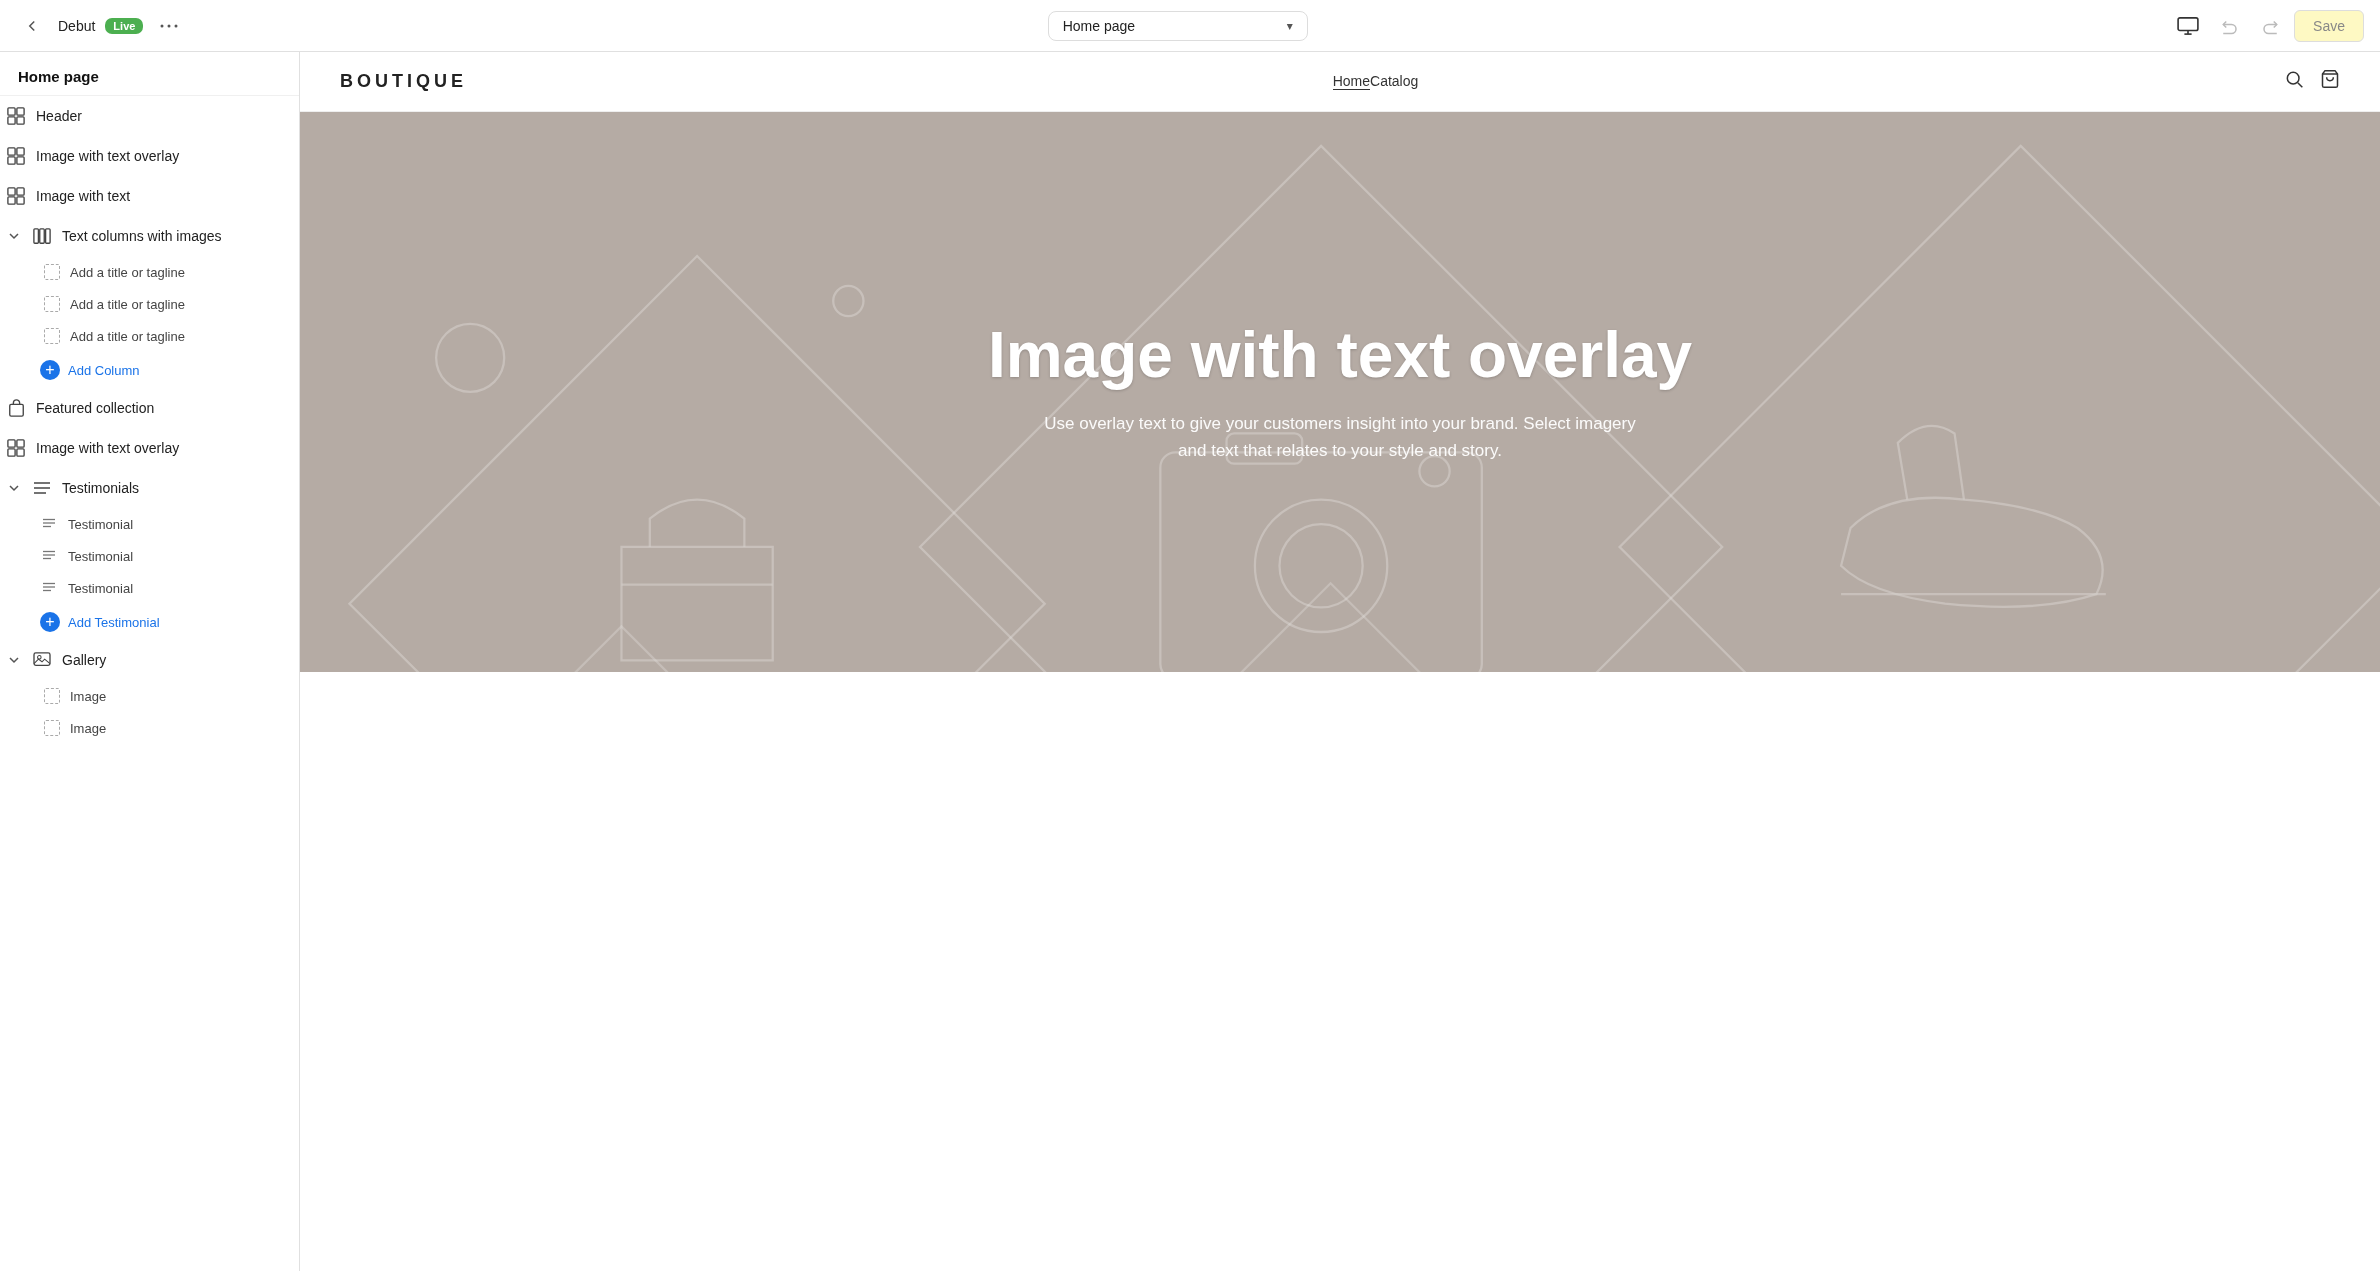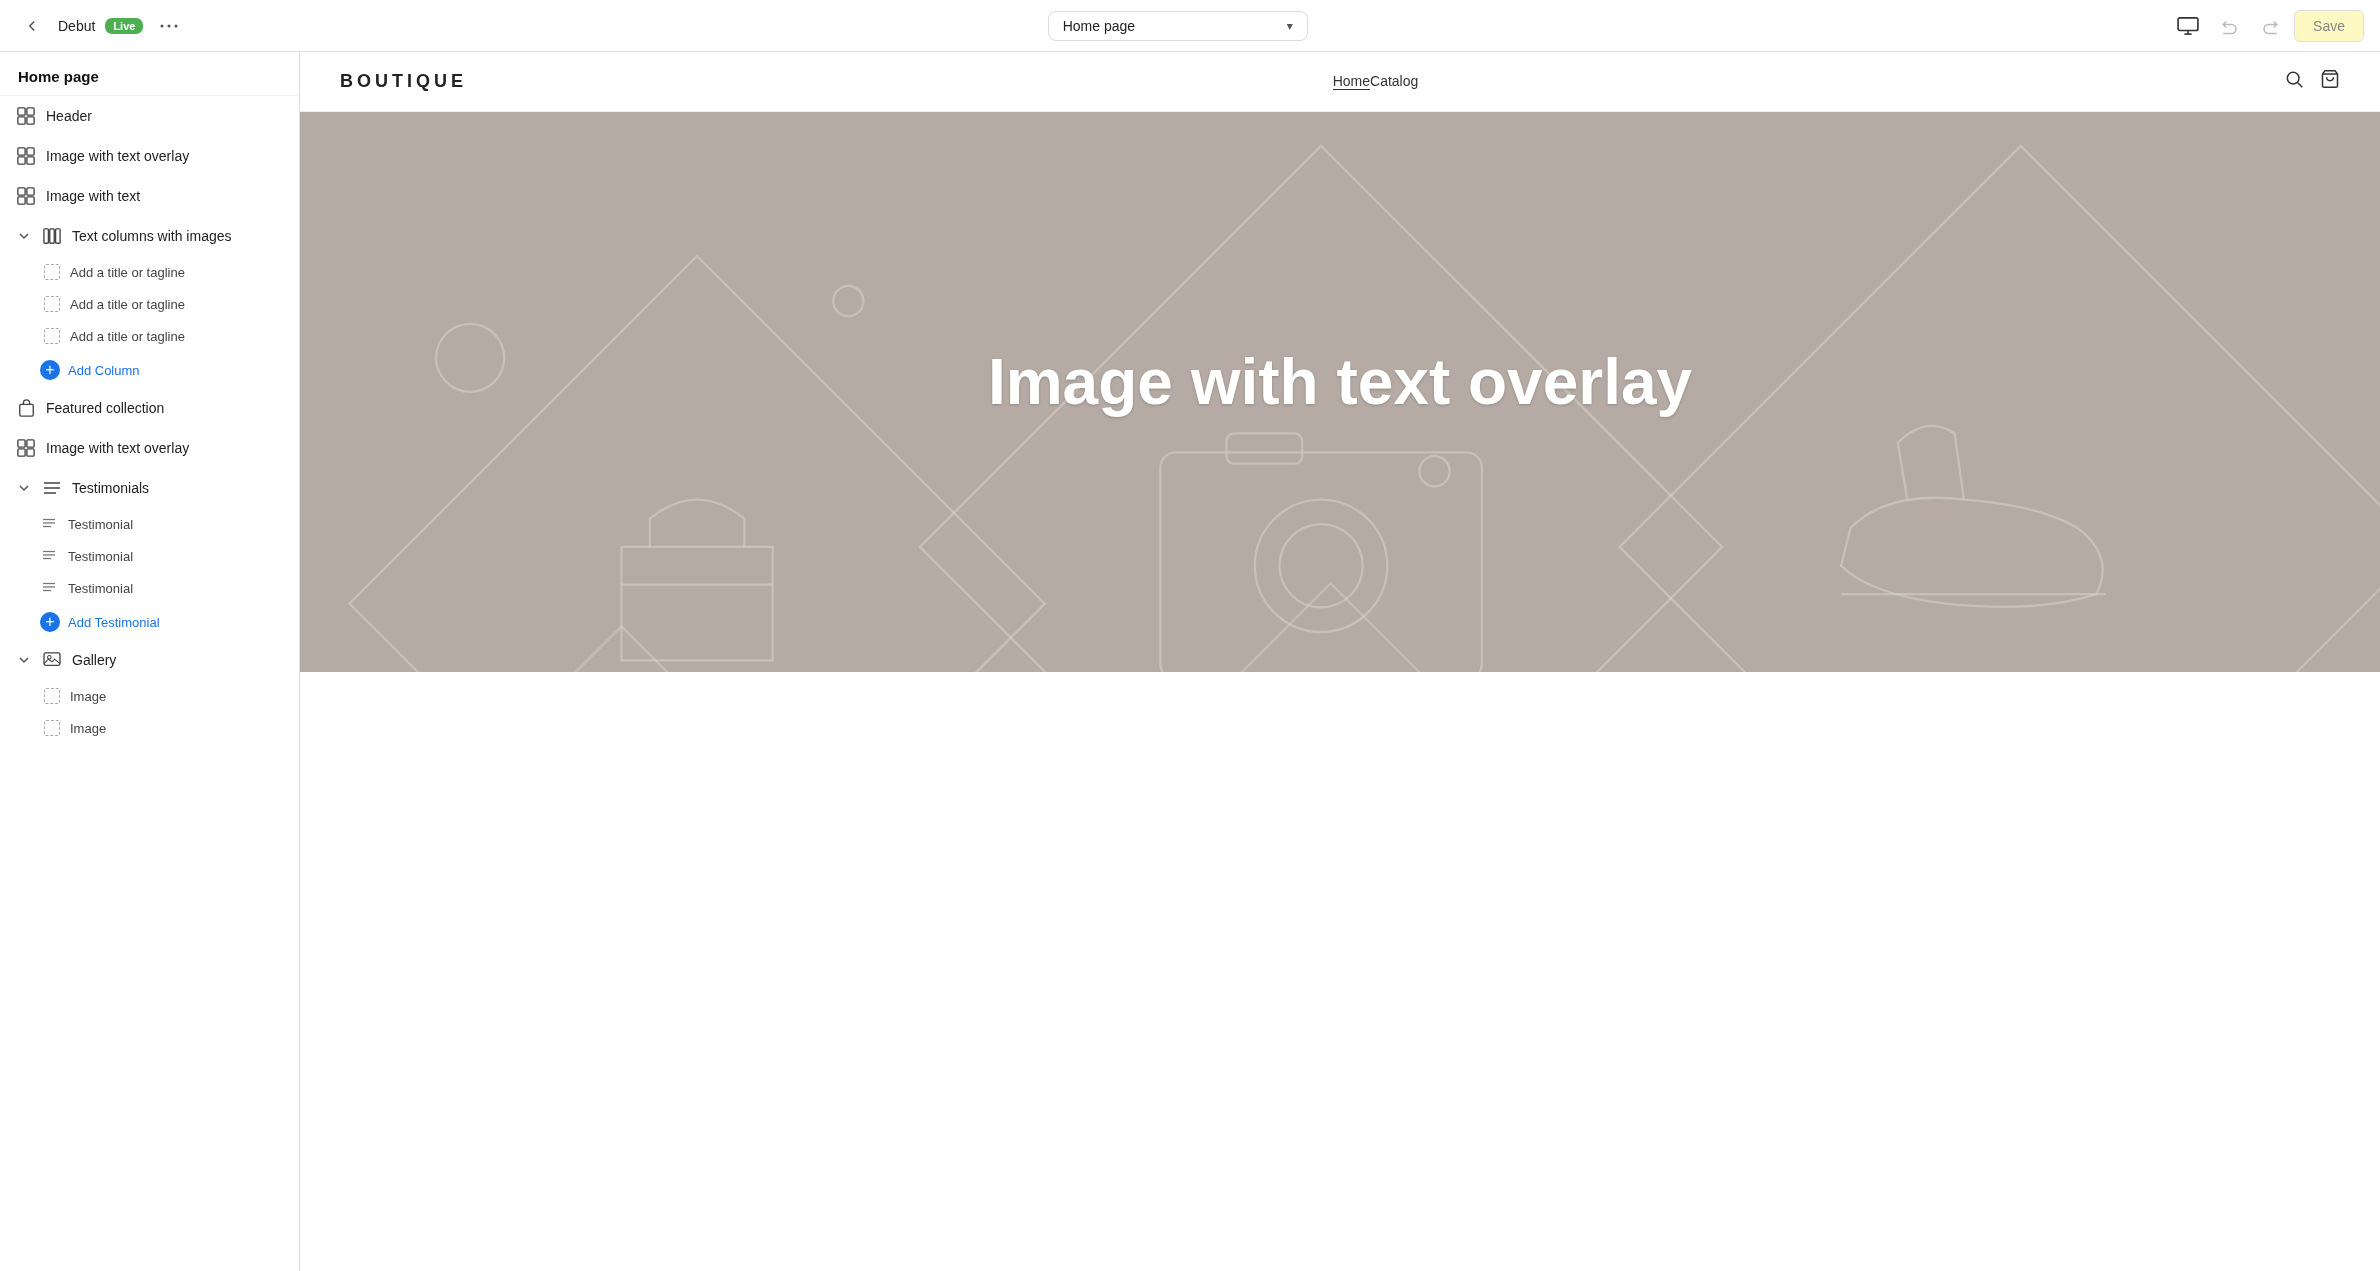--- a/index.html
+++ b/index.html
@@ -85,21 +85,21 @@
       flex: 1;
       padding-bottom: 16px;
     }
     .sidebar-scroll::-webkit-scrollbar { width: 4px; }
     .sidebar-scroll::-webkit-scrollbar-thumb { background: #ccc; border-radius: 2px; }
 
     .sidebar-item {
       display: flex;
       align-items: center;
       gap: 10px;
-      padding: 10px 16px;
+      padding: 10px 6px;
       cursor: pointer;
       font-size: 14px;
       color: #222;
     }
     .sidebar-item .item-icon {
       width: 20px; height: 20px; flex-shrink: 0;
       display: flex; align-items: center; justify-content: center; color: #444;
     }
     .sidebar-item .item-label { flex: 1; }
 
@@ -559,20 +559,21 @@
 
               <path d="M1110 600 Q1140 540 1190 520 Q1200 560 1170 590 Q1145 610 1110 600 Z"></path>
               <line x1="1110" y1="600" x2="1190" y2="520"></line>
               <path d="M1130 580 Q1150 565 1170 550"></path>
               <path d="M1120 590 Q1145 575 1165 560"></path>
             </g>
           </svg>
 
           <div class="hero-content">
             <h1 class="hero-title">Image with text overlay</h1>
+            <p class="hero-subtitle">Use overlay text to give your customers insight into your brand. Select imagery and text that relates to your style and story.</p>
           </div>
         </div>
 
       </div>
     </div>
   </div>
 
 </div>
 
 </body></html>

